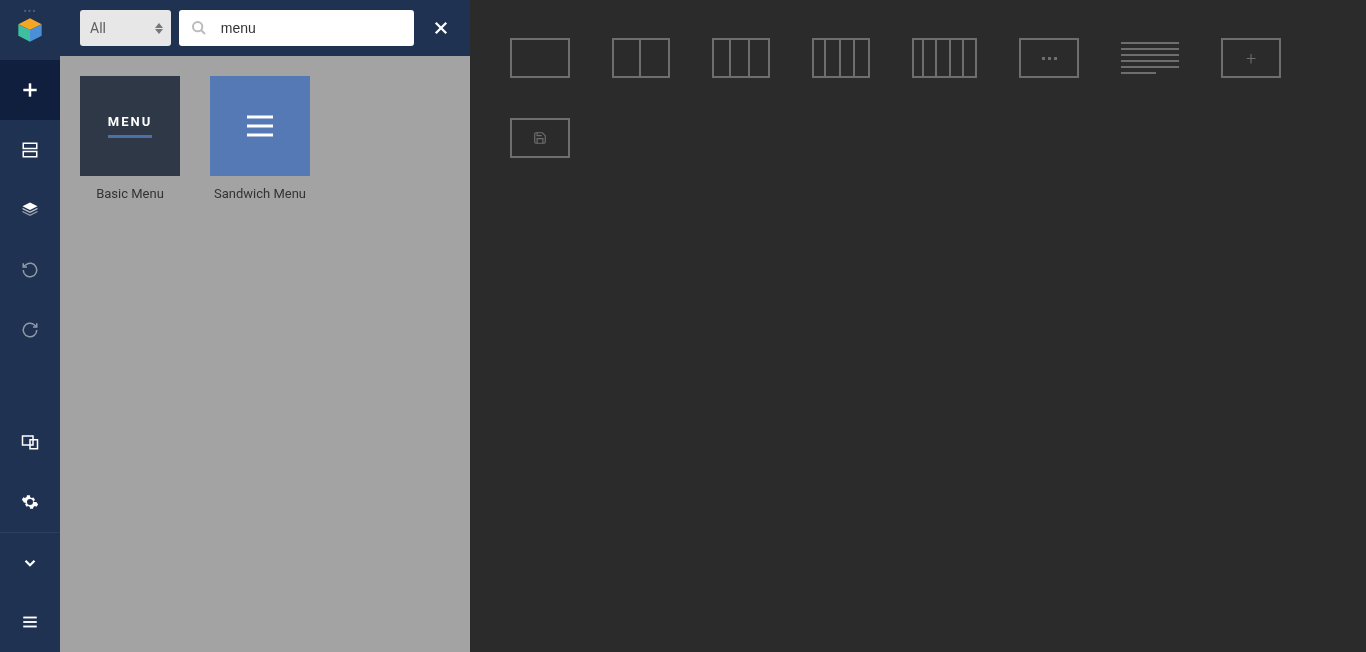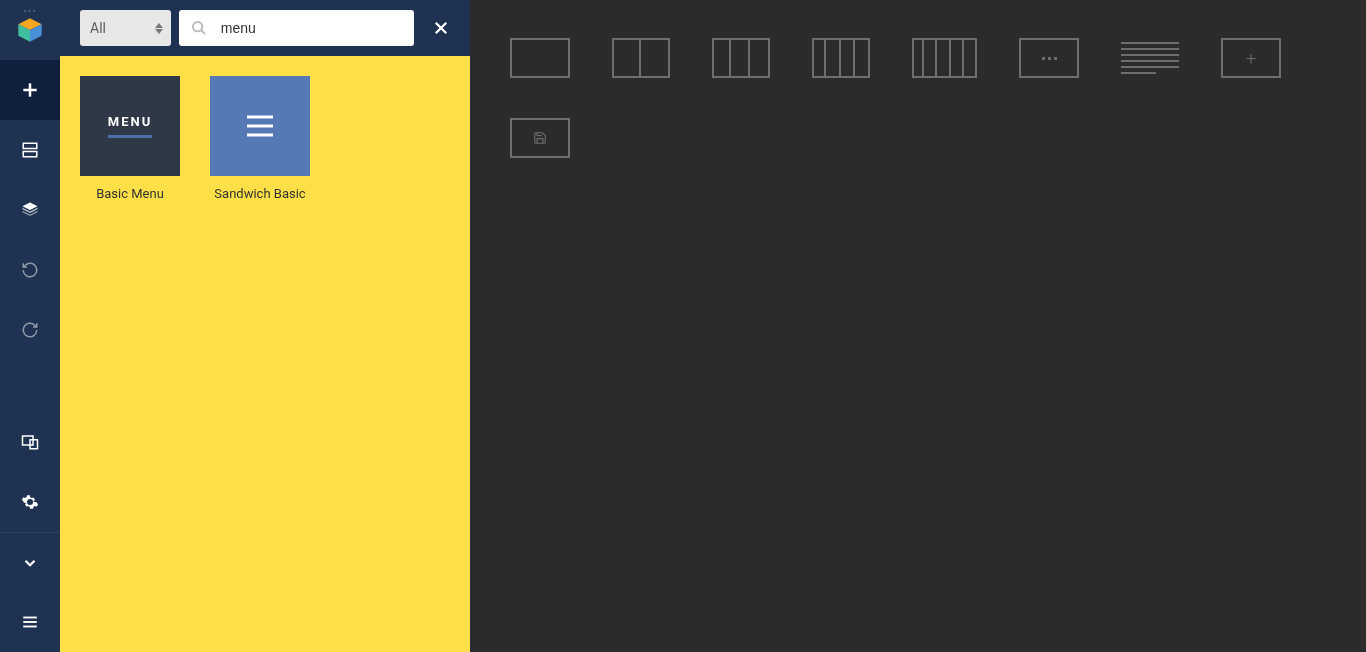--- a/index.html
+++ b/index.html
@@ -42,21 +42,21 @@
   }
   .navbar-item.active {
     background: #0f1f3d;
   }
   .navbar-divider { flex: 1; }
 
   
   .panel {
     width: 410px;
     height: 652px;
-    background: #fde047;
+    background: #a3a3a3;
     display: flex;
     flex-direction: column;
     flex-shrink: 0;
   }
   .panel-header {
     height: 56px;
     background: #203251;
     display: flex;
     align-items: center;
     padding: 0 10px 0 20px;
@@ -336,21 +336,21 @@
       <span class="element-label">Basic Menu</span>
     </div>
     <div class="element-item">
       <div class="element-thumb thumb-sandwich">
         <svg width="30" height="24" viewBox="0 0 30 24" fill="none" stroke="white" stroke-width="3">
             <line x1="2" y1="3" x2="28" y2="3"></line>
             <line x1="2" y1="12" x2="28" y2="12"></line>
             <line x1="2" y1="21" x2="28" y2="21"></line>
           </svg>
       </div>
-      <span class="element-label">Sandwich Basic</span>
+      <span class="element-label">Sandwich Menu</span>
     </div>
   </div>
 </div>
 
 <div class="canvas">
   <div class="layout-block w60"></div>
   <div class="layout-block cols w58">
       <div></div>
       <div></div>
     </div>

